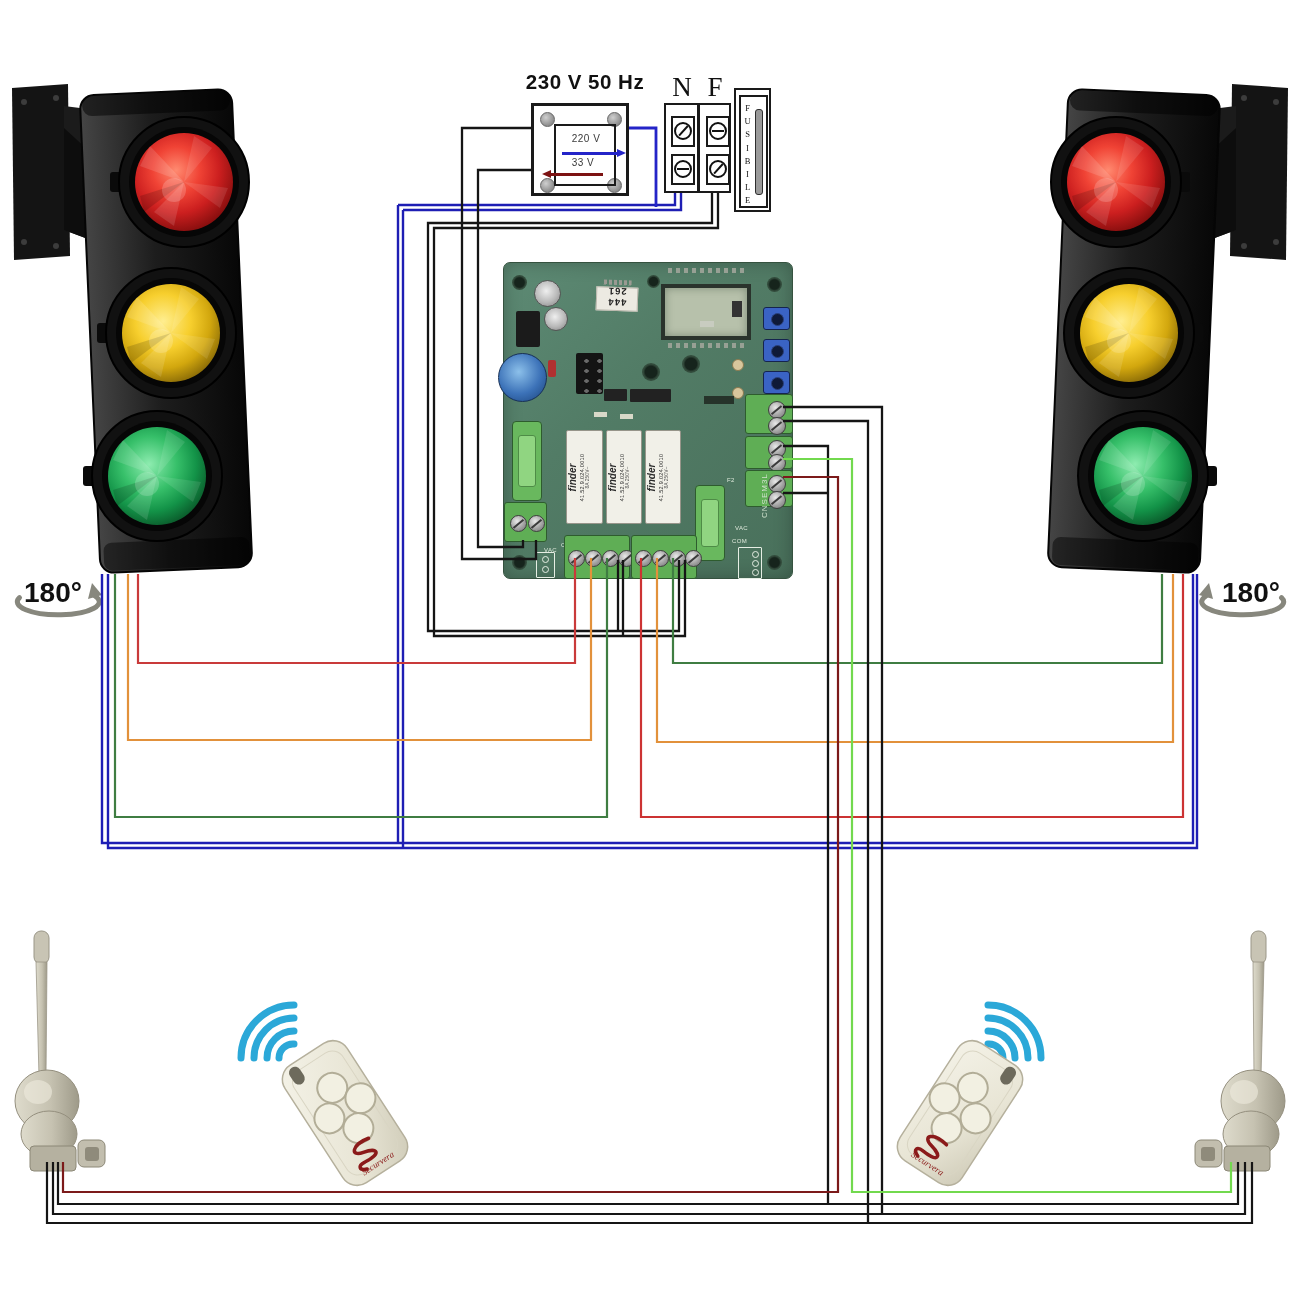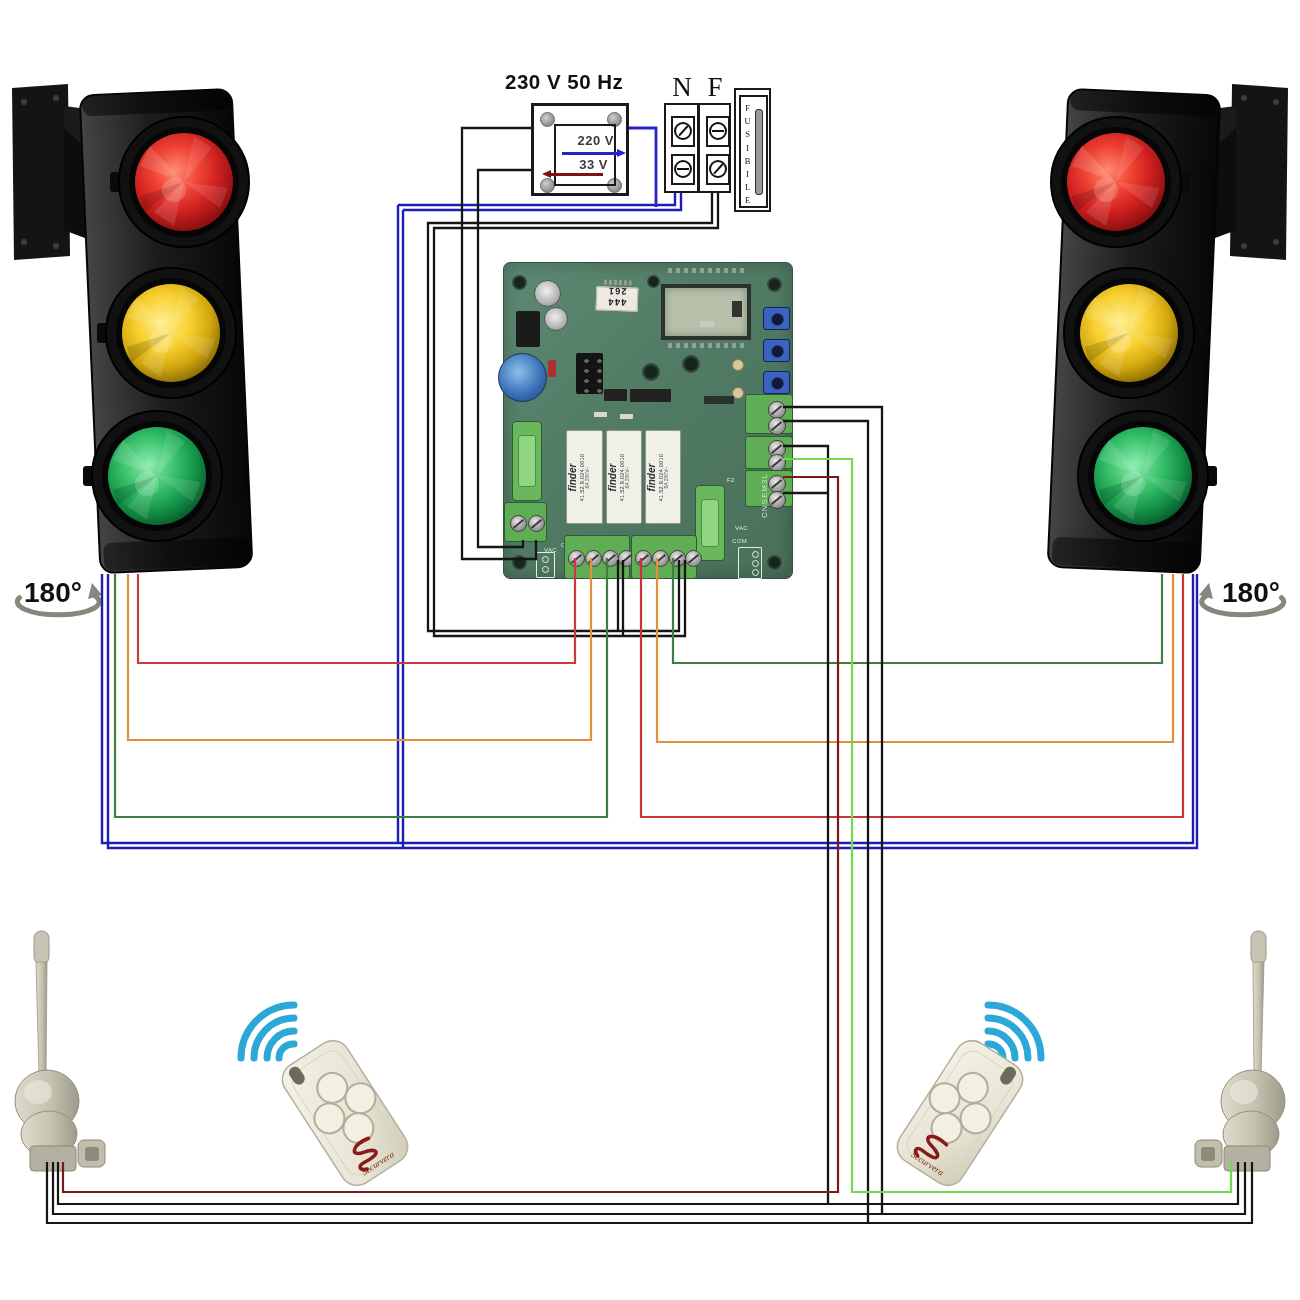--- a/index.html
+++ b/index.html
@@ -5,27 +5,27 @@
   html,body{margin:0;padding:0;background:#fff;}
   #stage{position:relative;width:1300px;height:1300px;background:#fff;overflow:hidden;
          font-family:"Liberation Sans",sans-serif;}
   #stage svg{position:absolute;left:0;top:0;}
   #base-svg{z-index:1;}
   #wire-svg{z-index:3;pointer-events:none;}
   .ov{position:absolute;box-sizing:border-box;z-index:4;}
   .txt{position:absolute;box-sizing:border-box;}
 
   
-  #xfmr-title{left:505px;top:70px;width:160px;font-weight:bold;
+  #xfmr-title{left:505px;top:70px;width:160px;text-align:center;font-weight:bold;
               font-size:20.5px;color:#111;letter-spacing:.5px;}
   #xfmr{left:531px;top:103px;width:98px;height:93px;background:#fff;border:3px solid #1a1a1a;}
   .xscrew{position:absolute;width:13px;height:13px;border-radius:50%;
           background:radial-gradient(circle at 38% 35%,#cfcfcf,#8d8d8d 70%);border:1px solid #666;}
   #xfmr-inner{position:absolute;left:20px;top:18px;width:58px;height:58px;border:2px solid #1a1a1a;}
-  .vlab{position:absolute;font-size:13px;color:#3a3a3a;text-align:right;letter-spacing:.5px;font-weight:bold;}
+  .vlab{position:absolute;font-size:10px;color:#3a3a3a;text-align:center;letter-spacing:.5px;}
   .arr{position:absolute;height:9px;}
   .arr .ln{position:absolute;top:3px;height:2.5px;}
   .arr .hd{position:absolute;top:0;width:0;height:0;border-top:4.5px solid transparent;border-bottom:4.5px solid transparent;}
 
   
   .nf-lab{font-family:"Liberation Serif",serif;font-size:27px;color:#111;text-align:center;}
   #nf{left:664px;top:103px;width:67px;height:90px;background:#fff;border:2.5px solid #1a1a1a;}
   #nf-divider{position:absolute;left:31px;top:0;height:100%;width:2.5px;background:#1a1a1a;}
   .cage{position:absolute;width:20px;height:27px;border:2px solid #1a1a1a;background:#fff;}
   .nfscrew{position:absolute;left:1px;top:4px;width:14px;height:14px;border:2px solid #111;

